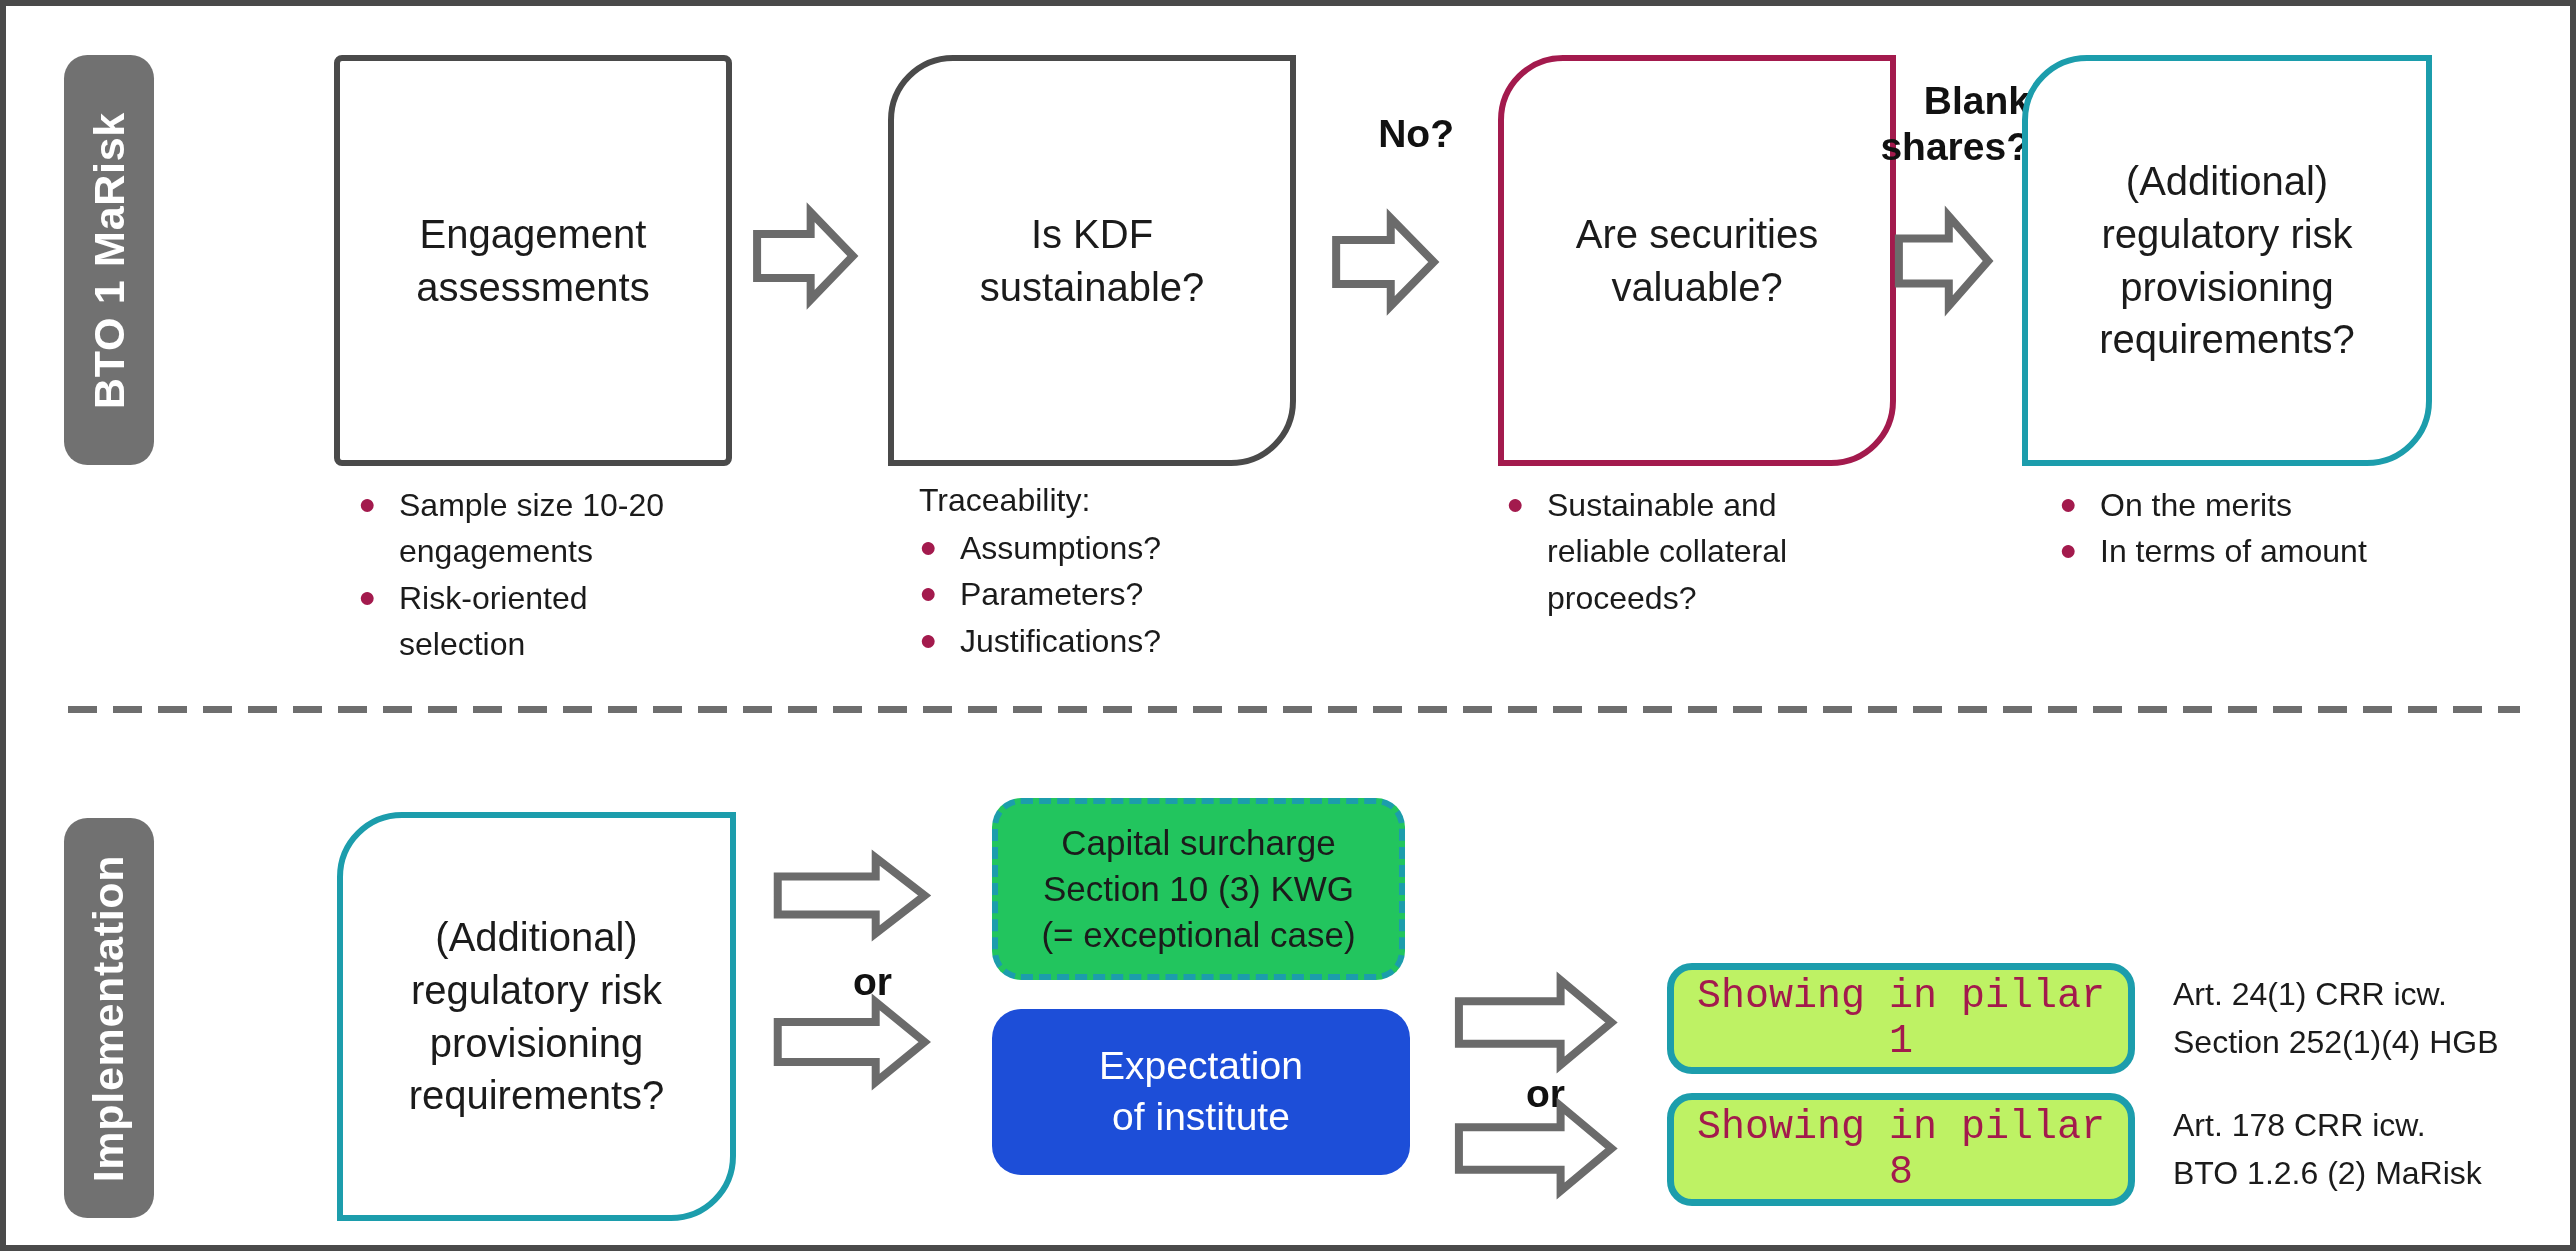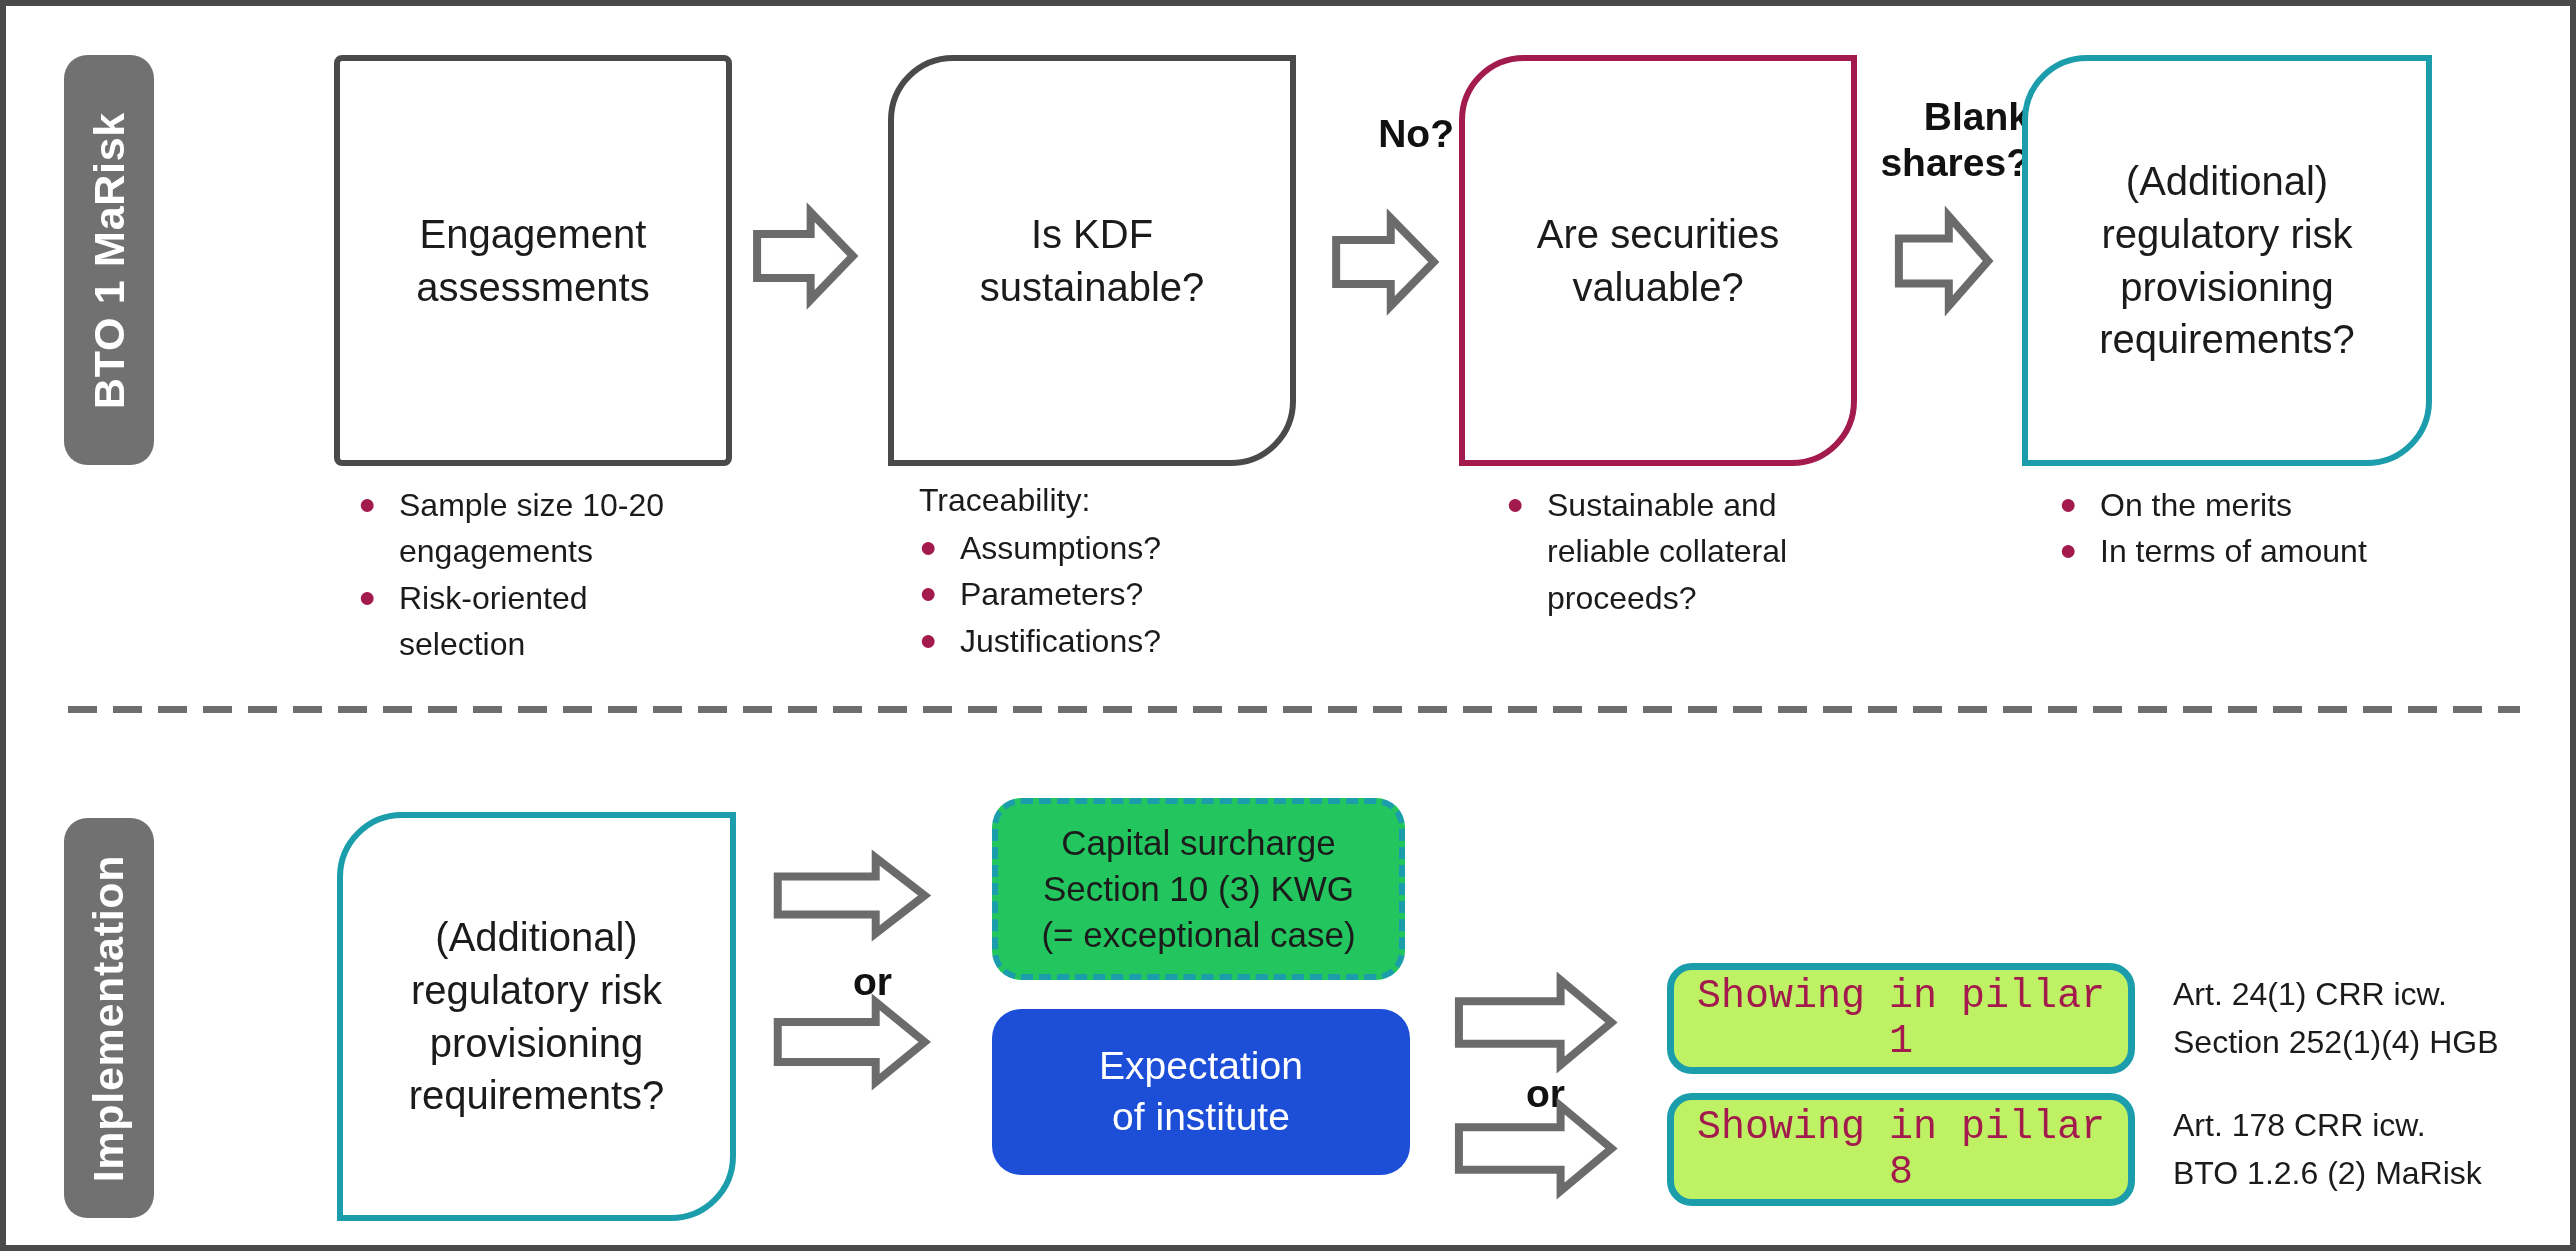--- a/index.html
+++ b/index.html
@@ -39,21 +39,21 @@
     position: absolute;
     box-sizing: border-box;
     background: #ffffff;
     border: 6.2px solid #4A4A4A;
     border-radius: 65px 0 65px 0;
     display: flex;
     align-items: center;
     justify-content: center;
     text-align: center;
   }
-  .pbox.magenta { border-color: #A31A4D; }
+  .pbox.magenta { border-color: #A31A4D; margin-left: 39px; }
   .pbox.teal    { border-color: #1C9DAC; }
   .pbox .title {
     font-size: 40px;
     line-height: 1.32;
     color: #1b1b1b;
     white-space: pre-line;
   }
   
   .rbox {
     position: absolute;
@@ -178,21 +178,21 @@
 
   <svg class="block-arrow" style="left:1327px; top:209px; width:105px; height:94px;" viewBox="0 0 100 60" preserveAspectRatio="none">
     <polygon points="3,16 55,16 55,2 96,30 55,58 55,44 3,44"></polygon>
   </svg>
 
   <div class="pbox magenta" style="left:1453px; top:49px; width:398px; height:411px;">
     <div class="title">Are securities
 valuable?</div>
   </div>
 
-  <div class="flow-label" style="left:1852px; top:88px; width:172px;">Blank
+  <div class="flow-label" style="left:1852px; top:72px; width:172px;">Blank
 shares?</div>
 
   <svg class="block-arrow" style="left:1890px; top:207px; width:96px; height:96px;" viewBox="0 0 100 60" preserveAspectRatio="none">
     <polygon points="3,16 55,16 55,2 96,30 55,58 55,44 3,44"></polygon>
   </svg>
 
   <div class="pbox teal" style="left:2016px; top:49px; width:410px; height:411px;">
     <div class="title">(Additional)
 regulatory risk
 provisioning

